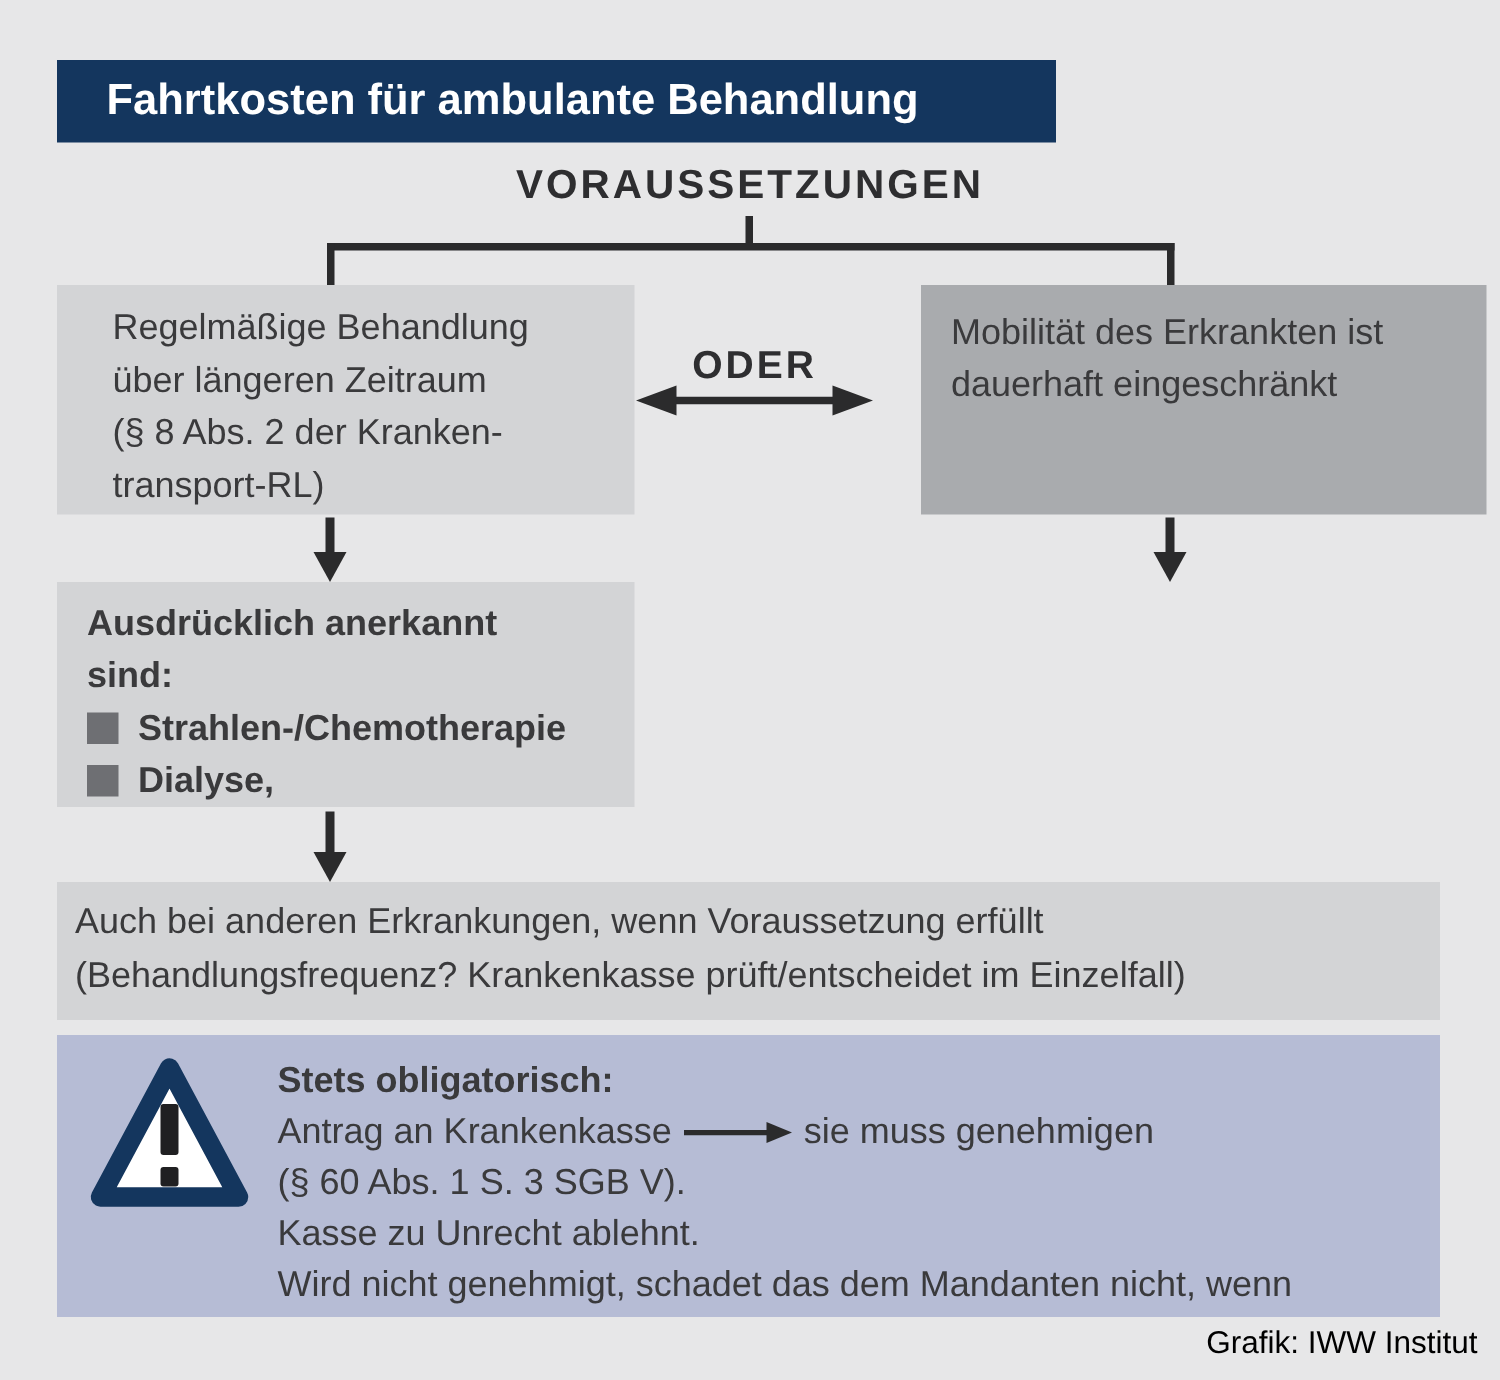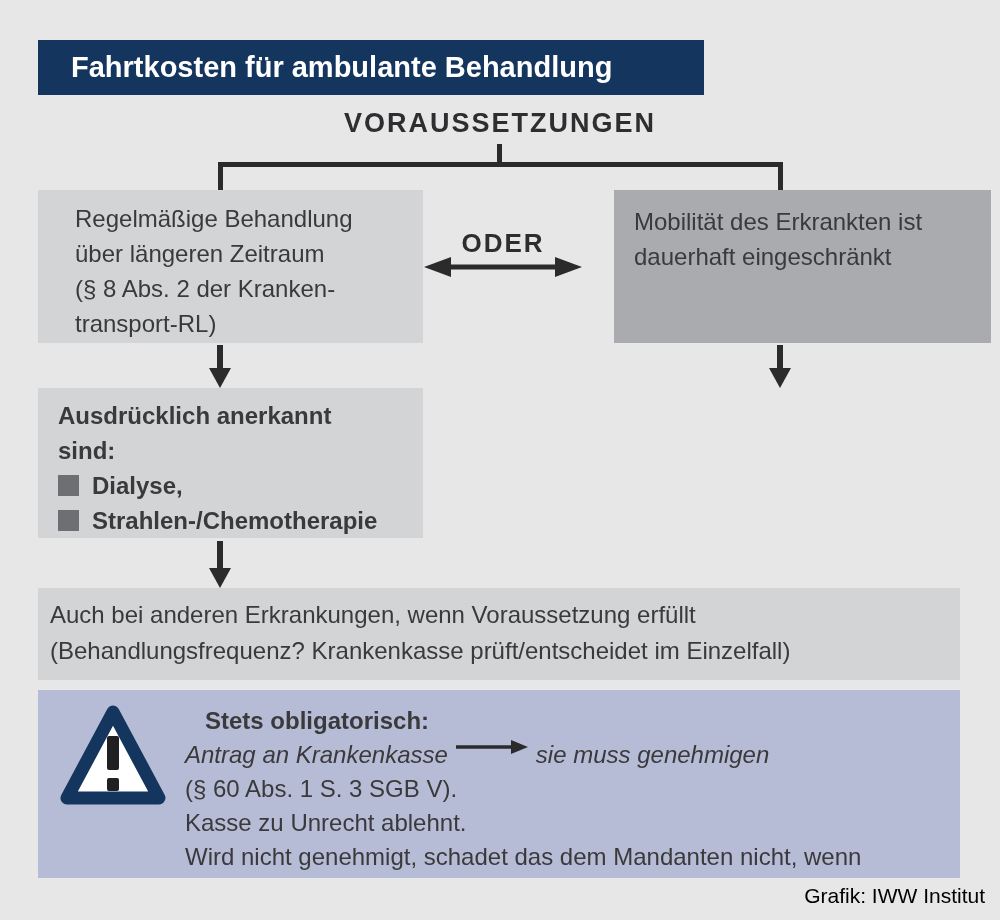--- a/index.html
+++ b/index.html
@@ -59,22 +59,22 @@
     border-top:20px solid var(--line-dark,#2b2b2c);
   }
   .panel{
     left:38px;top:690px;width:922px;height:188px;
     background:var(--panel-bg,#b6bcd5);
   }
   .note{
     left:185px;top:704px;width:770px;
     font-size:24px;line-height:34px;color:var(--text-dark,#3a3a3c);
   }
-  .note-heading{font-weight:bold;margin-left:20px;}
-  .note-flex{display:flex;align-items:flex-start;font-style:italic;}
+  .note-heading{font-weight:bold;}
+  .note-flex{display:flex;align-items:center;}
   .long-arrow{margin:0 7px;flex:0 0 auto;}
   .credit{
     right:15px;top:884px;font-size:21px;color:#000000;white-space:nowrap;
   }
 </style>
 </head>
 <body>
 
 <div class="stage">
 
@@ -104,25 +104,25 @@
   <div class="abs vline" style="left:217px;top:345px;width:6px;height:24px;"></div>
   <div class="abs head" style="left:209px;top:368px;"></div>
   <div class="abs vline" style="left:777px;top:345px;width:6px;height:24px;"></div>
   <div class="abs head" style="left:769px;top:368px;"></div>
 
   <div class="abs box box-light box2l">
     <div class="pre">Ausdrücklich anerkannt
 sind:</div>
     <div class="bullet-row">
       <span class="bullet-square"></span>
-      <span>Dialyse,</span>
+      <span>Strahlen-/Chemotherapie</span>
     </div>
     <div class="bullet-row">
       <span class="bullet-square"></span>
-      <span>Strahlen-/Chemotherapie</span>
+      <span>Dialyse,</span>
     </div>
   </div>
 
   <div class="abs vline" style="left:217px;top:541px;width:6px;height:28px;"></div>
   <div class="abs head" style="left:209px;top:568px;"></div>
 
   <div class="abs box box-light boxwide pre">Auch bei anderen Erkrankungen, wenn Voraussetzung erfüllt
 (Behandlungsfrequenz? Krankenkasse prüft/entscheidet im Einzelfall)</div>
 
   <div class="abs panel"></div>

